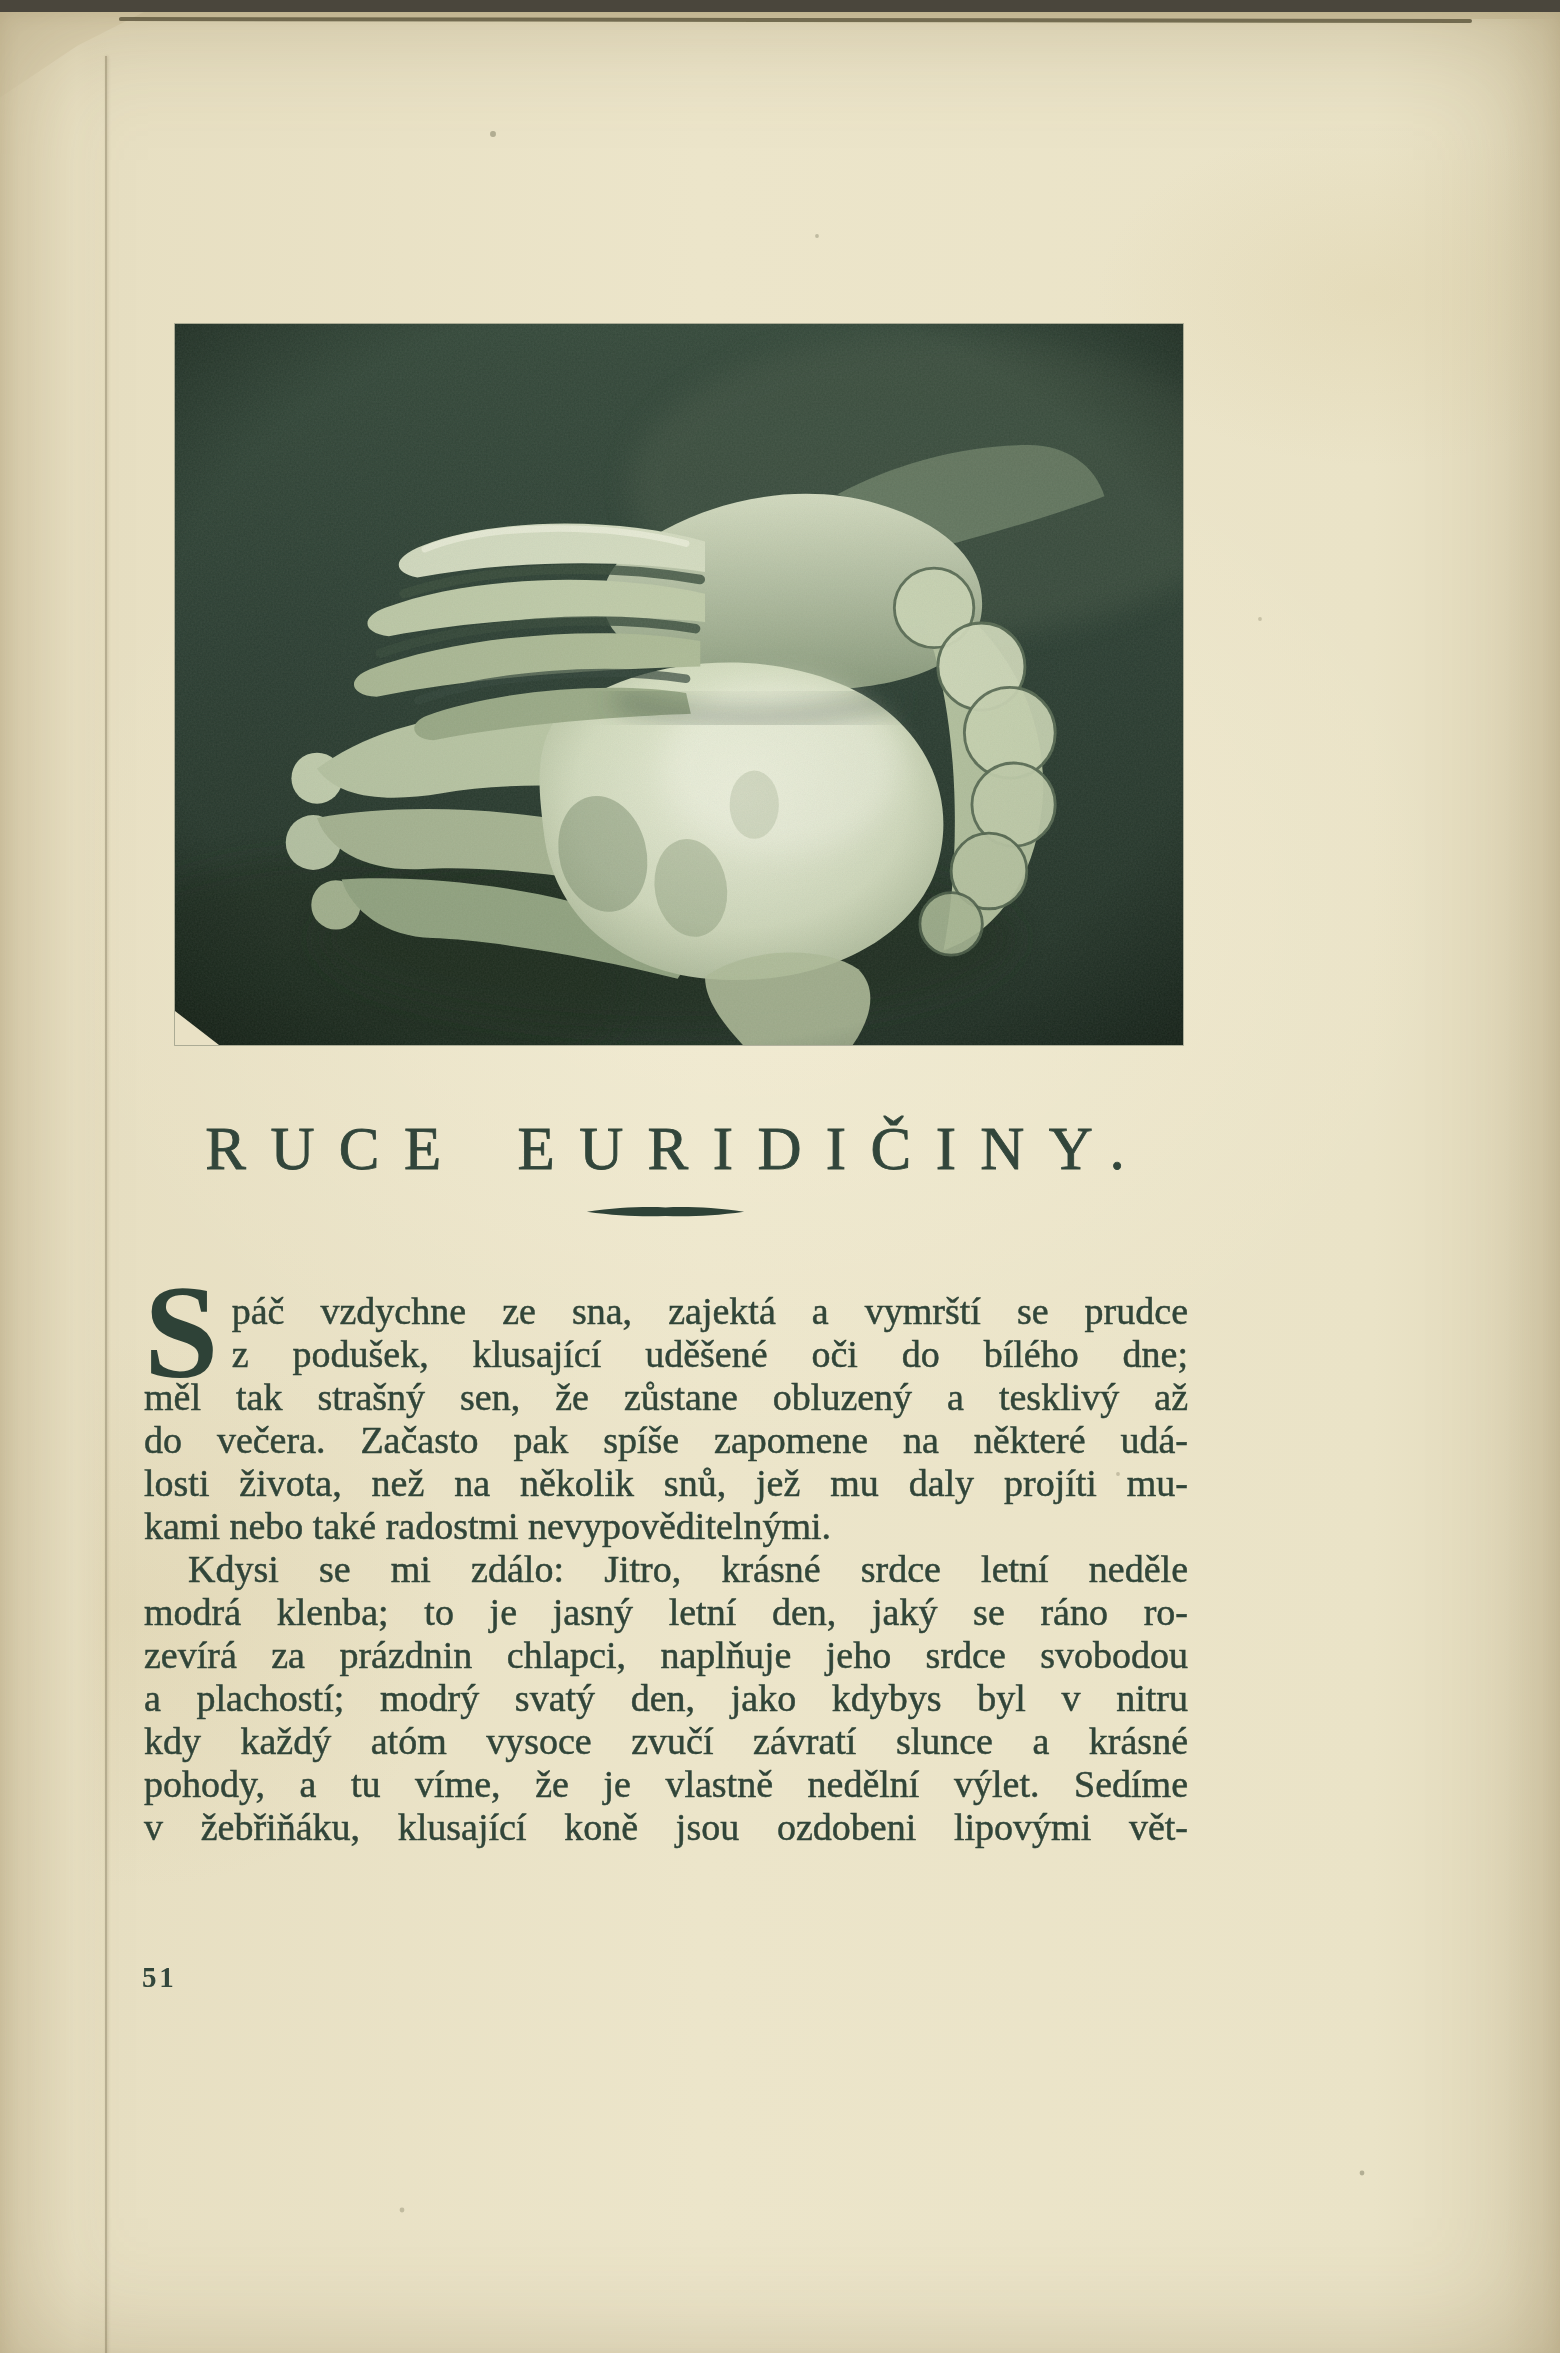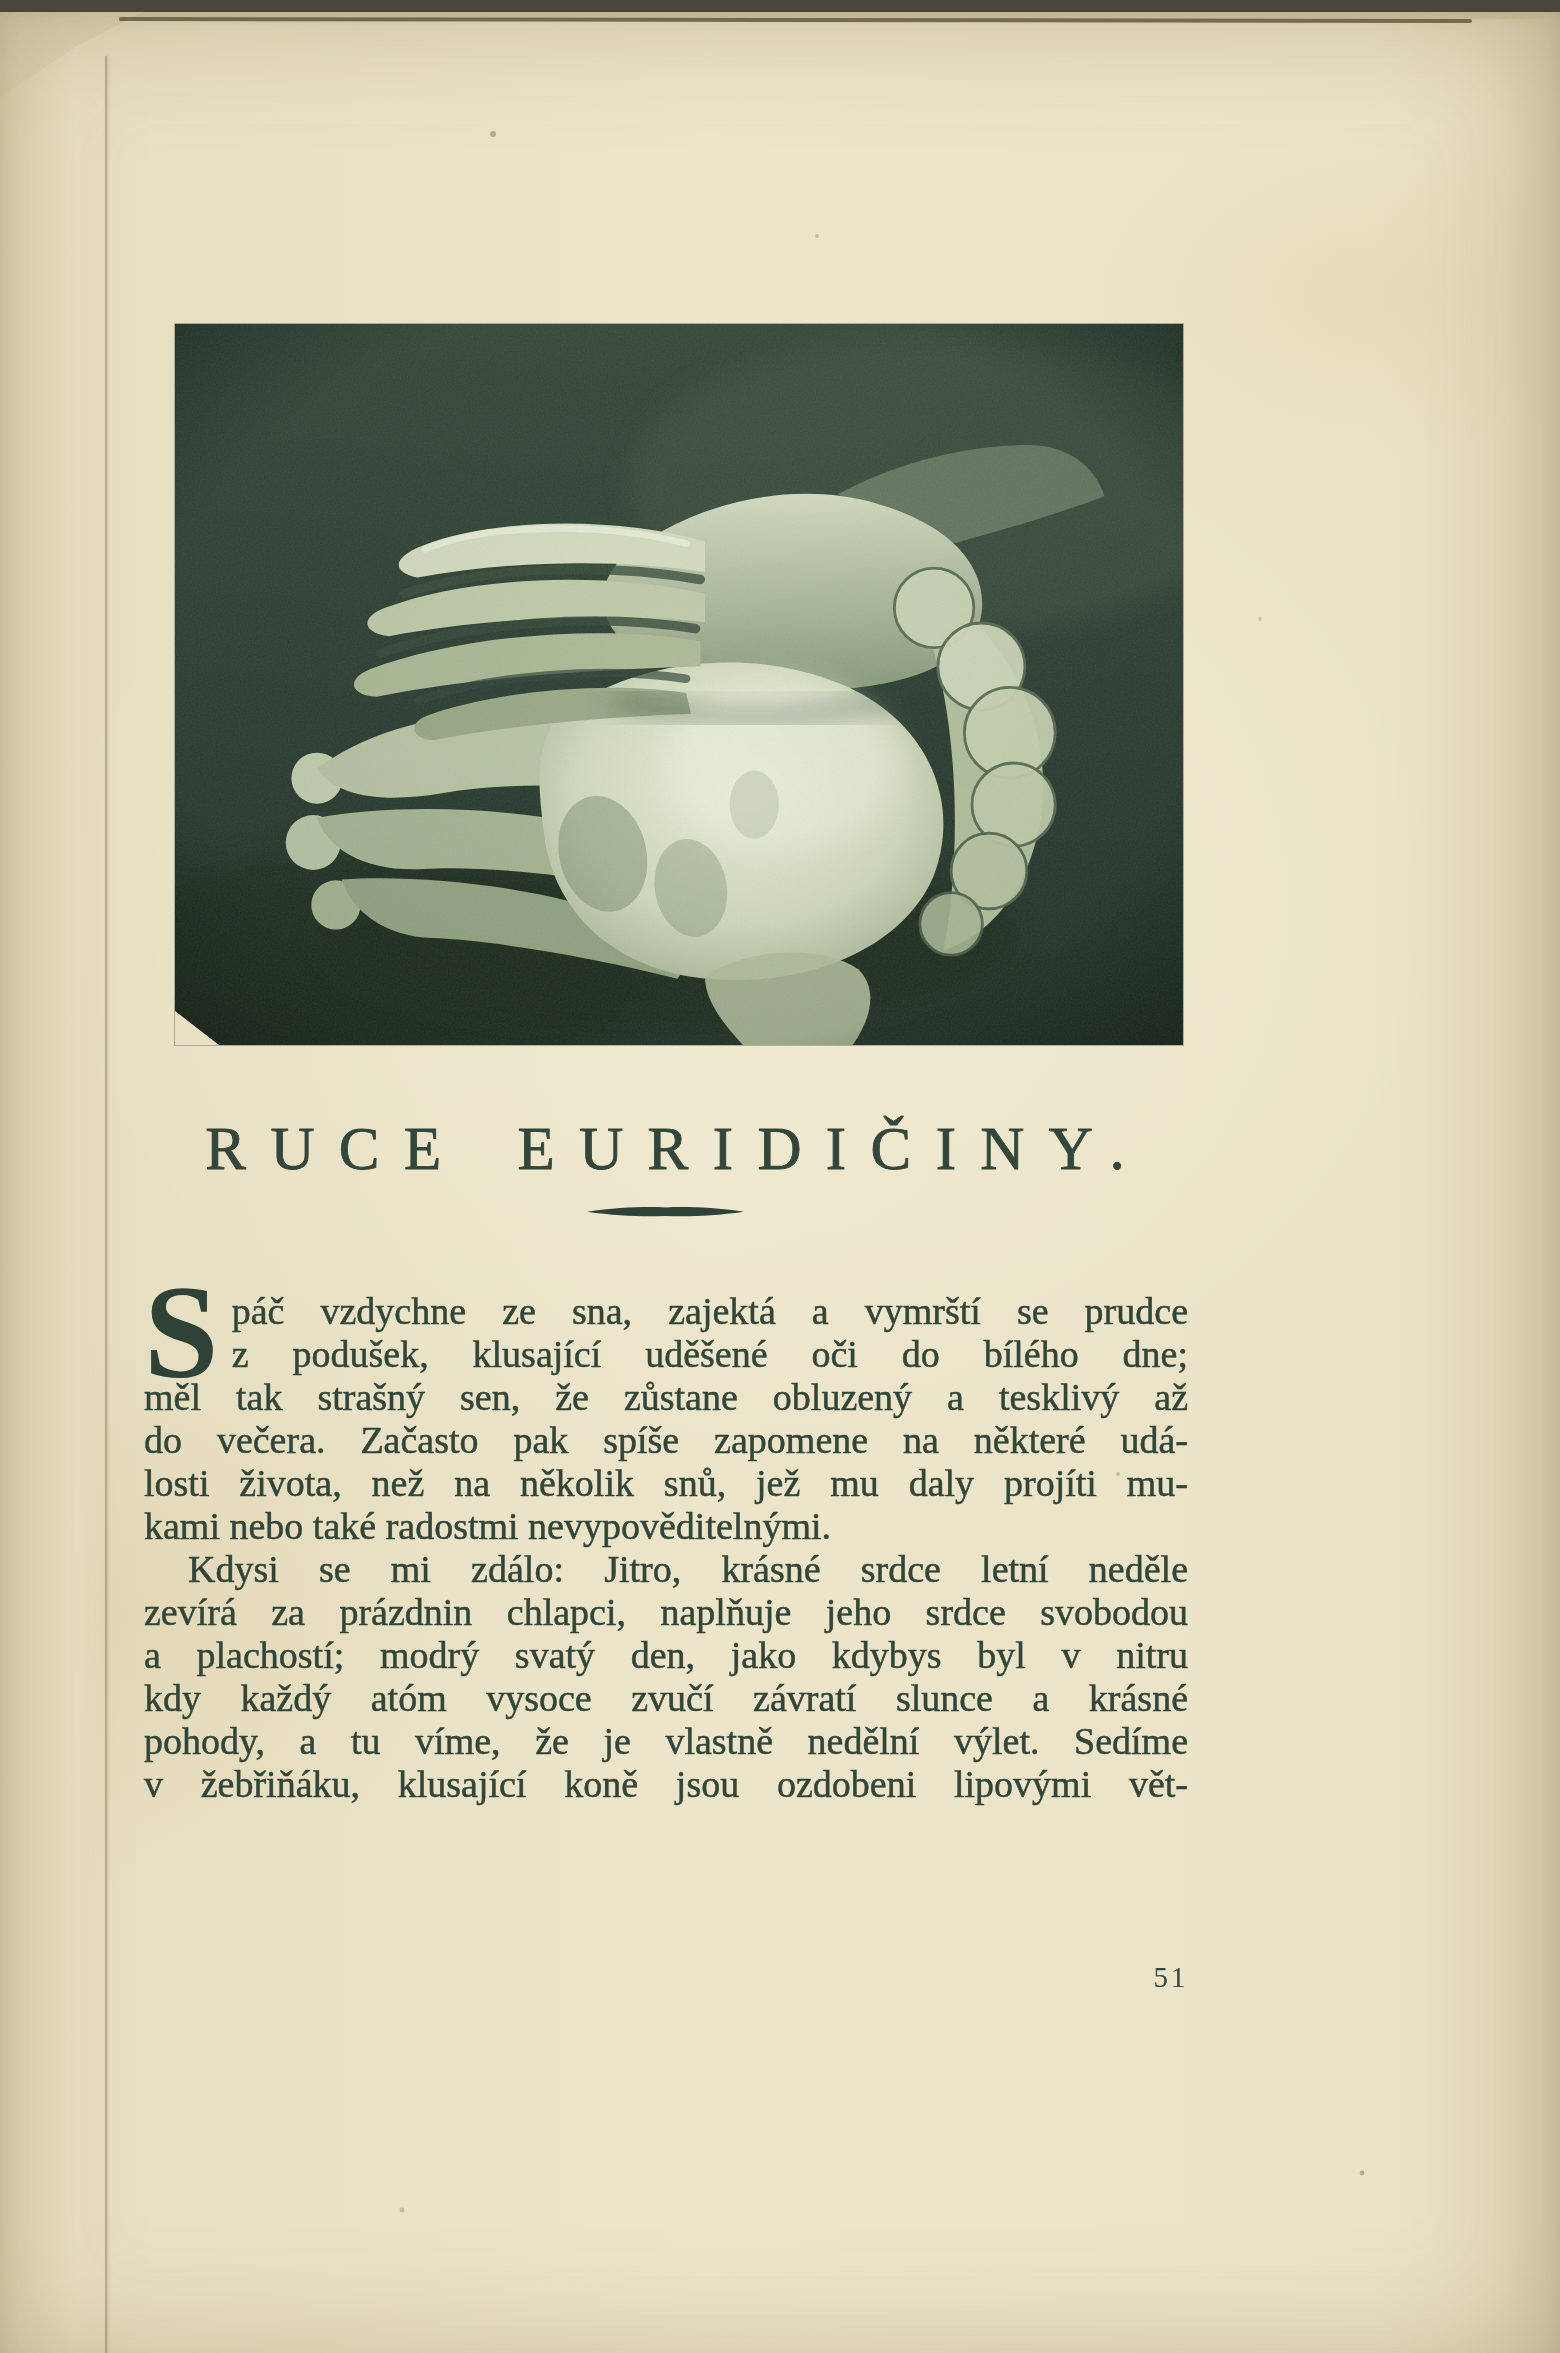--- a/index.html
+++ b/index.html
@@ -56,21 +56,21 @@
   
   .body-text{position:absolute;left:144px;top:1278px;width:1044px;
     font-size:38px;line-height:43px;color:#314539;-webkit-text-stroke:0.5px #314539;}
   .line{text-align:justify;text-align-last:justify;height:43px;overflow:visible;}
   .line.p-end{text-align-last:left;}
   .line.indent{text-indent:44px;}
   .dropcap{float:left;font-size:134px;line-height:81px;height:81px;
     margin:1.9px 13.2px 0 0;font-weight:bold;color:#2e4237;-webkit-text-stroke:0;}
   
   .page-number{position:absolute;left:142px;top:1949px;width:1046px;
-    text-align:right;font-size:29px;font-weight:normal;letter-spacing:2.8px;color:#33473c;}
+    text-align:left;font-size:29px;font-weight:bold;letter-spacing:2.8px;color:#33473c;}
 </style>
 </head>
 <body>
 
 <div class="page">
 
   <div class="page-edge-left"></div>
   <div class="scan-top-strip"></div>
   <div class="corner-tl"></div>
   <div class="scan-top-line"></div>
@@ -184,20 +184,21 @@
 
   <div class="body-text">
     <span class="dropcap">S</span>
     <div class="line">páč vzdychne ze sna, zajektá a vymrští se prudce</div>
     <div class="line">z podušek, klusající uděšené oči do bílého dne;</div>
     <div class="line">měl tak strašný sen, že zůstane obluzený a tesklivý až</div>
     <div class="line">do večera. Začasto pak spíše zapomene na některé udá-</div>
     <div class="line">losti života, než na několik snů, jež mu daly projíti mu-</div>
     <div class="line p-end">kami nebo také radostmi nevypověditelnými.</div>
     <div class="line indent">Kdysi se mi zdálo: Jitro, krásné srdce letní neděle</div>
+    <div class="line">modrá klenba; to je jasný letní den, jaký se ráno ro-</div>
     <div class="line">zevírá za prázdnin chlapci, naplňuje jeho srdce svobodou</div>
     <div class="line">a plachostí; modrý svatý den, jako kdybys byl v nitru</div>
     <div class="line">kdy každý atóm vysoce zvučí závratí slunce a krásné</div>
     <div class="line">pohody, a tu víme, že je vlastně nedělní výlet. Sedíme</div>
     <div class="line">v žebřiňáku, klusající koně jsou ozdobeni lipovými vět-</div>
   </div>
 
   <div class="page-number">51</div>
 
 </div>

